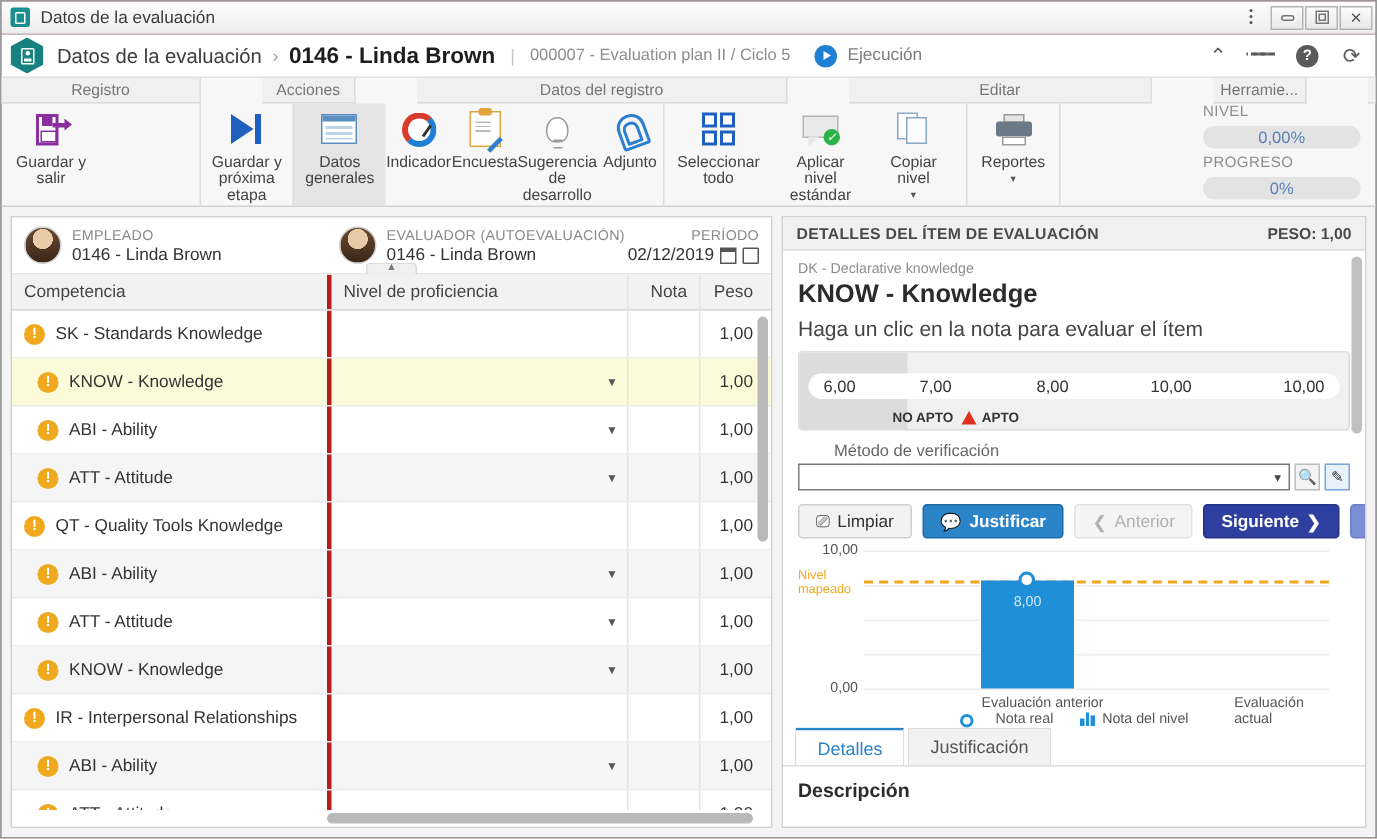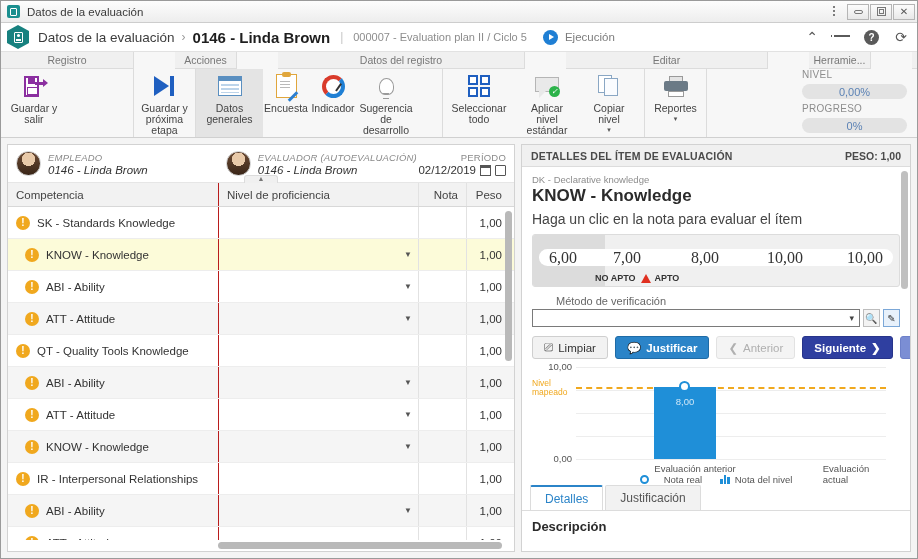--- a/index.html
+++ b/index.html
@@ -149,41 +149,41 @@
   .meter-lbl{font-size:10px;color:#8d8d8d;letter-spacing:.3px;}
   .meter-bar{background:#e3e3e3;border-radius:9px;height:15px;display:flex;align-items:center;justify-content:center;color:#5b82b5;font-size:11px;margin:4px 0 4px;}
 
   
   .content { flex: 1; display: flex; padding: 6px; gap: 6px; overflow: hidden; background:#f4f4f4;}
   .left-pane { width: 508px; flex: 0 0 508px; background: #fff; border: 1px solid #d2d2d2; display:flex;flex-direction:column;overflow:hidden;}
   .right-pane { flex: 1; background: #fff; border: 1px solid #d2d2d2; display:flex;flex-direction:column;overflow:hidden;position:relative;}
 
   
   .people { display: flex; align-items: center; height: 38px; border-bottom: 1px solid #e6e6e6; padding: 0 8px; background:#fff;position:relative;}
-  .person { display: flex; align-items: center; font-style: italic; }
+  .person { display: flex; align-items: center; }
   .avatar {
     width: 25px; height: 25px; border-radius: 50%;
     background: radial-gradient(circle at 50% 32%, #e8c9a8 0 34%, transparent 35%), linear-gradient(#6b4a33,#3a2618);
     border: 1px solid #cfcfcf; flex:0 0 25px;
   }
   .p-txt { margin-left: 7px; line-height: 13px; }
   .p-lbl { font-size: 9.5px; color: #8a8a8a; letter-spacing: .2px;}
   .p-val { font-size: 11.5px; color: #333; }
   .period { margin-left: auto; text-align: right; line-height:13px;}
   .period .p-val{display:flex;align-items:center;gap:4px;justify-content:flex-end;}
   .mini-ic{width:11px;height:11px;border:1.3px solid #555;display:inline-block;}
   .mini-ic.cal{border-top-width:3.5px;}
   .mini-ic.note{border-radius:1px;position:relative;}
   .collapse-tab{position:absolute;left:50%;bottom:-1px;transform:translateX(-50%);width:34px;height:8px;background:#f0f0f0;border:1px solid #dcdcdc;border-bottom:none;border-radius:3px 3px 0 0;font-size:7px;text-align:center;line-height:6px;color:#777;}
 
   
   .grid-head { display: flex; height: 24px; background: #f2f2f2; border-bottom: 1px solid #d8d8d8; font-size: 11.5px; color: #444; align-items:center;}
   .gh { padding: 0 8px; }
   .c-comp { width: 210px; flex:0 0 210px;}
-  .c-prof { width: 200px; flex:0 0 200px; border-left:1px solid #b91c1c;height:100%;display:flex;align-items:center;}
+  .c-prof { width: 200px; flex:0 0 200px; border-left:3px solid #b91c1c;height:100%;display:flex;align-items:center;}
   .c-nota { width: 48px; flex:0 0 48px; text-align: right; border-left:1px solid #e2e2e2;height:100%;display:flex;align-items:center;justify-content:flex-end;}
   .c-peso { width: 44px; flex:0 0 44px; text-align: right; border-left:1px solid #e2e2e2;height:100%;display:flex;align-items:center;justify-content:flex-end;}
   .grid-body { flex:1; overflow:hidden; position:relative;}
   .row { display: flex; height: 32px; align-items: stretch; border-bottom: 1px solid #ededed; font-size: 11.5px; }
   .row.alt { background: #f5f5f5; }
   .row.sel { background: #fcfbd9; }
   .row .c-comp{display:flex;align-items:center;padding:0 8px;}
   .row .c-prof{justify-content:flex-end;padding:0 6px;}
   .row .c-nota{padding:0 8px;}
   .row .c-peso{padding:0 8px;color:#333;}
@@ -205,21 +205,21 @@
   .rp-head .t{font-size:10.5px;font-weight:bold;color:#4a4a4a;letter-spacing:.2px;}
   .rp-head .w{margin-left:auto;font-size:10.5px;font-weight:bold;color:#4a4a4a;}
   .rp-body{padding:7px 10px 0;}
   .item-code{font-size:9.5px;color:#8d8d8d;}
   .item-title{font-size:17px;font-weight:bold;color:#2b2b2b;margin:1px 0 5px;}
   .item-hint{font-size:14px;color:#444;margin-bottom:7px;}
 
   .scalebox{border:1px solid #dcdcdc;border-radius:3px;background:#f0f0f0;height:53px;position:relative;overflow:hidden;}
   .scale-noapto{position:absolute;left:0;top:0;bottom:0;width:72px;background:#dcdcdc;}
   .scale-track{position:absolute;left:6px;right:6px;top:14px;height:17px;background:#fff;border-radius:9px;display:flex;align-items:center;}
-  .scale-track span{font-size:16px;color:#333;position:absolute;font-family:Liberation Serif, serif;}
+  .scale-track span{font-size:11px;color:#333;position:absolute;}
   .legend{position:absolute;left:62px;bottom:3px;display:flex;align-items:center;font-size:9px;font-weight:bold;color:#333;line-height:8.5px;}
   .legend .tri{width:0;height:0;border-left:5px solid transparent;border-right:5px solid transparent;border-bottom:9px solid #e03020;margin:0 4px 0 5px;}
 
   .field-lbl{font-size:11px;color:#666;margin:8px 0 2px;padding-left:24px;}
   .field-row{display:flex;align-items:center;gap:3px;}
   .sel-input{flex:1;height:18px;border:1px solid #7a7a7a;background:#fff;display:flex;align-items:center;justify-content:flex-end;padding-right:5px;font-size:9px;color:#444;}
   .sq-btn{width:17px;height:18px;border:1px solid #bdbdbd;background:#f3f3f3;display:flex;align-items:center;justify-content:center;font-size:10px;color:#8a8a8a;}
   .sq-btn.on{border-color:#7ba7d7;background:#e8f1fb;color:#333;}
 
   .btnrow{display:flex;gap:7px;margin:9px 0 5px;}
@@ -335,39 +335,45 @@
         </div>
       </div>
 
       <div class="rgroup" style="width:247px">
         <div class="rbtn active" style="width:67px">
           <span class="ico">
               <span class="ic-doc"></span>
             </span>
           <span class="lbl">Datos generales</span>
         </div>
+        <div class="rbtn" style="width:48px">
+          <span class="ico">
+              <span class="ic-gauge"></span>
+            </span>
+          <span class="lbl">Indicador</span>
+        </div>
         <div class="rbtn" style="width:46px">
           <span class="ico">
               <span class="ic-clip">
                 <i class="pen"></i>
               </span>
             </span>
           <span class="lbl">Encuesta</span>
         </div>
-        <div class="rbtn" style="width:48px">
-          <span class="ico">
-              <span class="ic-gauge"></span>
-            </span>
-          <span class="lbl">Indicador</span>
-        </div>
         <div class="rbtn" style="width:58px">
           <span class="ico">
               <span class="ic-bulb"></span>
             </span>
           <span class="lbl">Sugerencia de desarrollo</span>
+        </div>
+        <div class="rbtn" style="width:46px">
+          <span class="ico">
+              <span class="ic-paper"></span>
+            </span>
+          <span class="lbl">Adjunto</span>
         </div>
       </div>
 
       <div class="rgroup" style="width:202px">
         <div class="rbtn" style="width:72px">
           <span class="ico">
               <span class="ic-grid">
                 <i></i>
                 <i></i>
                 <i></i>
@@ -659,21 +665,21 @@
 
             <div class="bar" style="left:78px;top:20px;height:72px">
               <span class="v">8,00</span>
             </div>
             <div class="dot" style="left:103px;top:14px"></div>
 
             <div class="xlbl" style="left:119px;top:96px">Evaluación anterior</div>
             <div class="xlbl" style="left:270px;top:96px">Evaluación actual</div>
           </div>
           <div class="chlegend">
-            <span style="display:flex;align-items:center;gap:15px">
+            <span style="display:flex;align-items:flex-end;gap:15px">
               <span class="lg-dot"></span>
               <span>Nota real</span>
             </span>
             <span style="display:flex;align-items:center;gap:5px">
               <span class="lg-bars">
                   <i style="height:5px"></i>
                   <i style="height:9px"></i>
                   <i style="height:7px"></i>
                 </span>
               <span>Nota del nivel</span>

